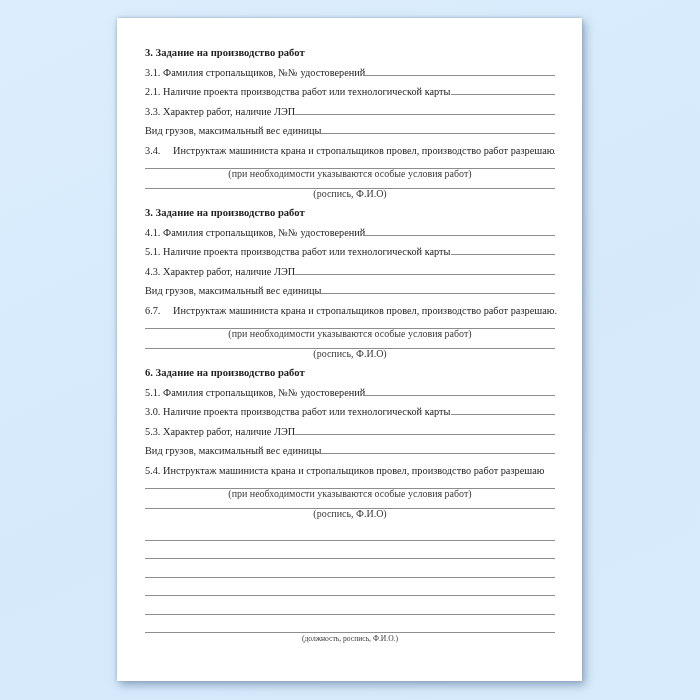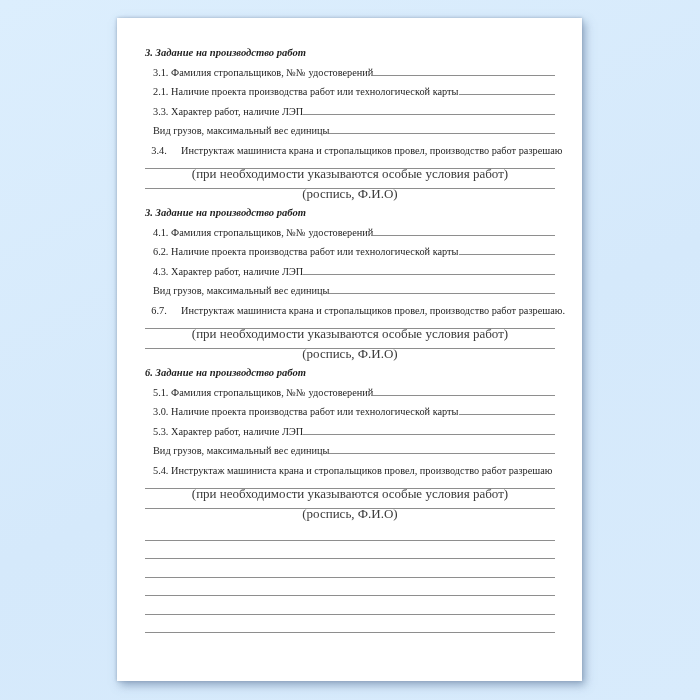--- a/index.html
+++ b/index.html
@@ -22,42 +22,41 @@
     font-size: 10.3px;
   }
   .sec-title {
     box-sizing: border-box;
     height: 19.5px;
     padding-top: 5px;
     font-weight: bold;
     font-size: 10.6px;
     white-space: nowrap;
     line-height: 12px;
-    font-style: italic;
   }
   .row {
     box-sizing: border-box;
     height: 19.5px;
     padding-top: 5px;
     display: flex;
     align-items: baseline;
     white-space: nowrap;
     line-height: 12px;
   }
-  .num { flex: 0 0 28px; text-align: center; }
-  .lbl { flex: 0 0 auto; margin-left: 8px; }
+  .num { flex: 0 0 28px; }
+  .lbl { flex: 0 0 auto; }
   .fill {
     flex: 1 1 auto;
     min-width: 0;
     border-bottom: 1px solid #8e8e8e;
   }
   .sig {
     margin-top: 9px;
     border-top: 1px solid #8e8e8e;
-    font-size: 13px;
+    font-size: 10px;
     line-height: 10px;
     text-align: center;
     color: #3a3a3a;
   }
   .task-section { margin-bottom: 3px; }
   .blank {
     box-sizing: border-box;
     height: 18.5px;
     border-bottom: 1px solid #8e8e8e;
   }
@@ -117,21 +116,21 @@
     <div class="sec-title">3. Задание на производство работ</div>
     <div class="rows">
   <div class="row">
 
     <span class="lbl">4.1. Фамилия стропальщиков, №№ удостоверений</span>
     <span class="fill"></span>
   </div>
 
   <div class="row">
 
-    <span class="lbl">6.2. Наличие проекта производства работ или технологической карты</span>
+    <span class="lbl">5.1. Наличие проекта производства работ или технологической карты</span>
     <span class="fill"></span>
   </div>
 
   <div class="row">
 
     <span class="lbl">4.3. Характер работ, наличие ЛЭП</span>
     <span class="fill"></span>
   </div>
 
   <div class="row">
@@ -193,14 +192,15 @@
 </div>
   <section>
     <div id="remarks-lines">
         <div class="blank"></div>
         <div class="blank"></div>
         <div class="blank"></div>
         <div class="blank"></div>
         <div class="blank"></div>
         <div class="blank"></div>
       </div>
+    <div class="bottom-cap">(должность, роспись, Ф.И.О.)</div>
   </section>
 </div>
 
 </body></html>

